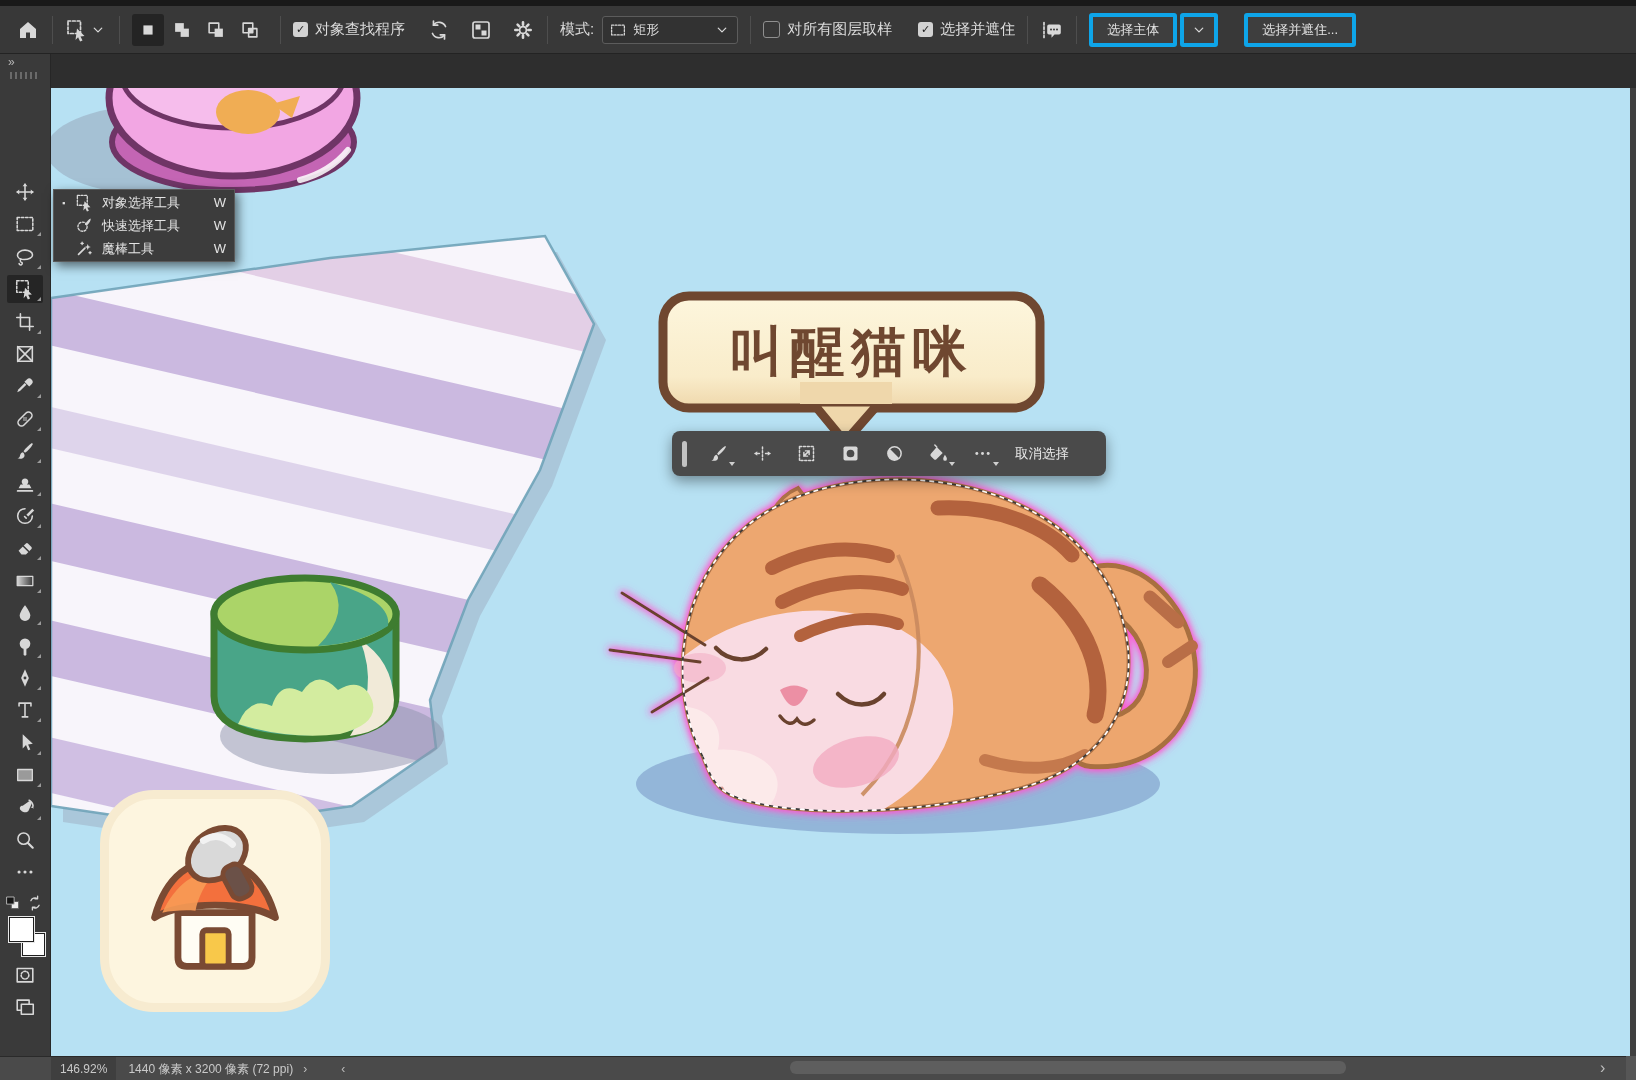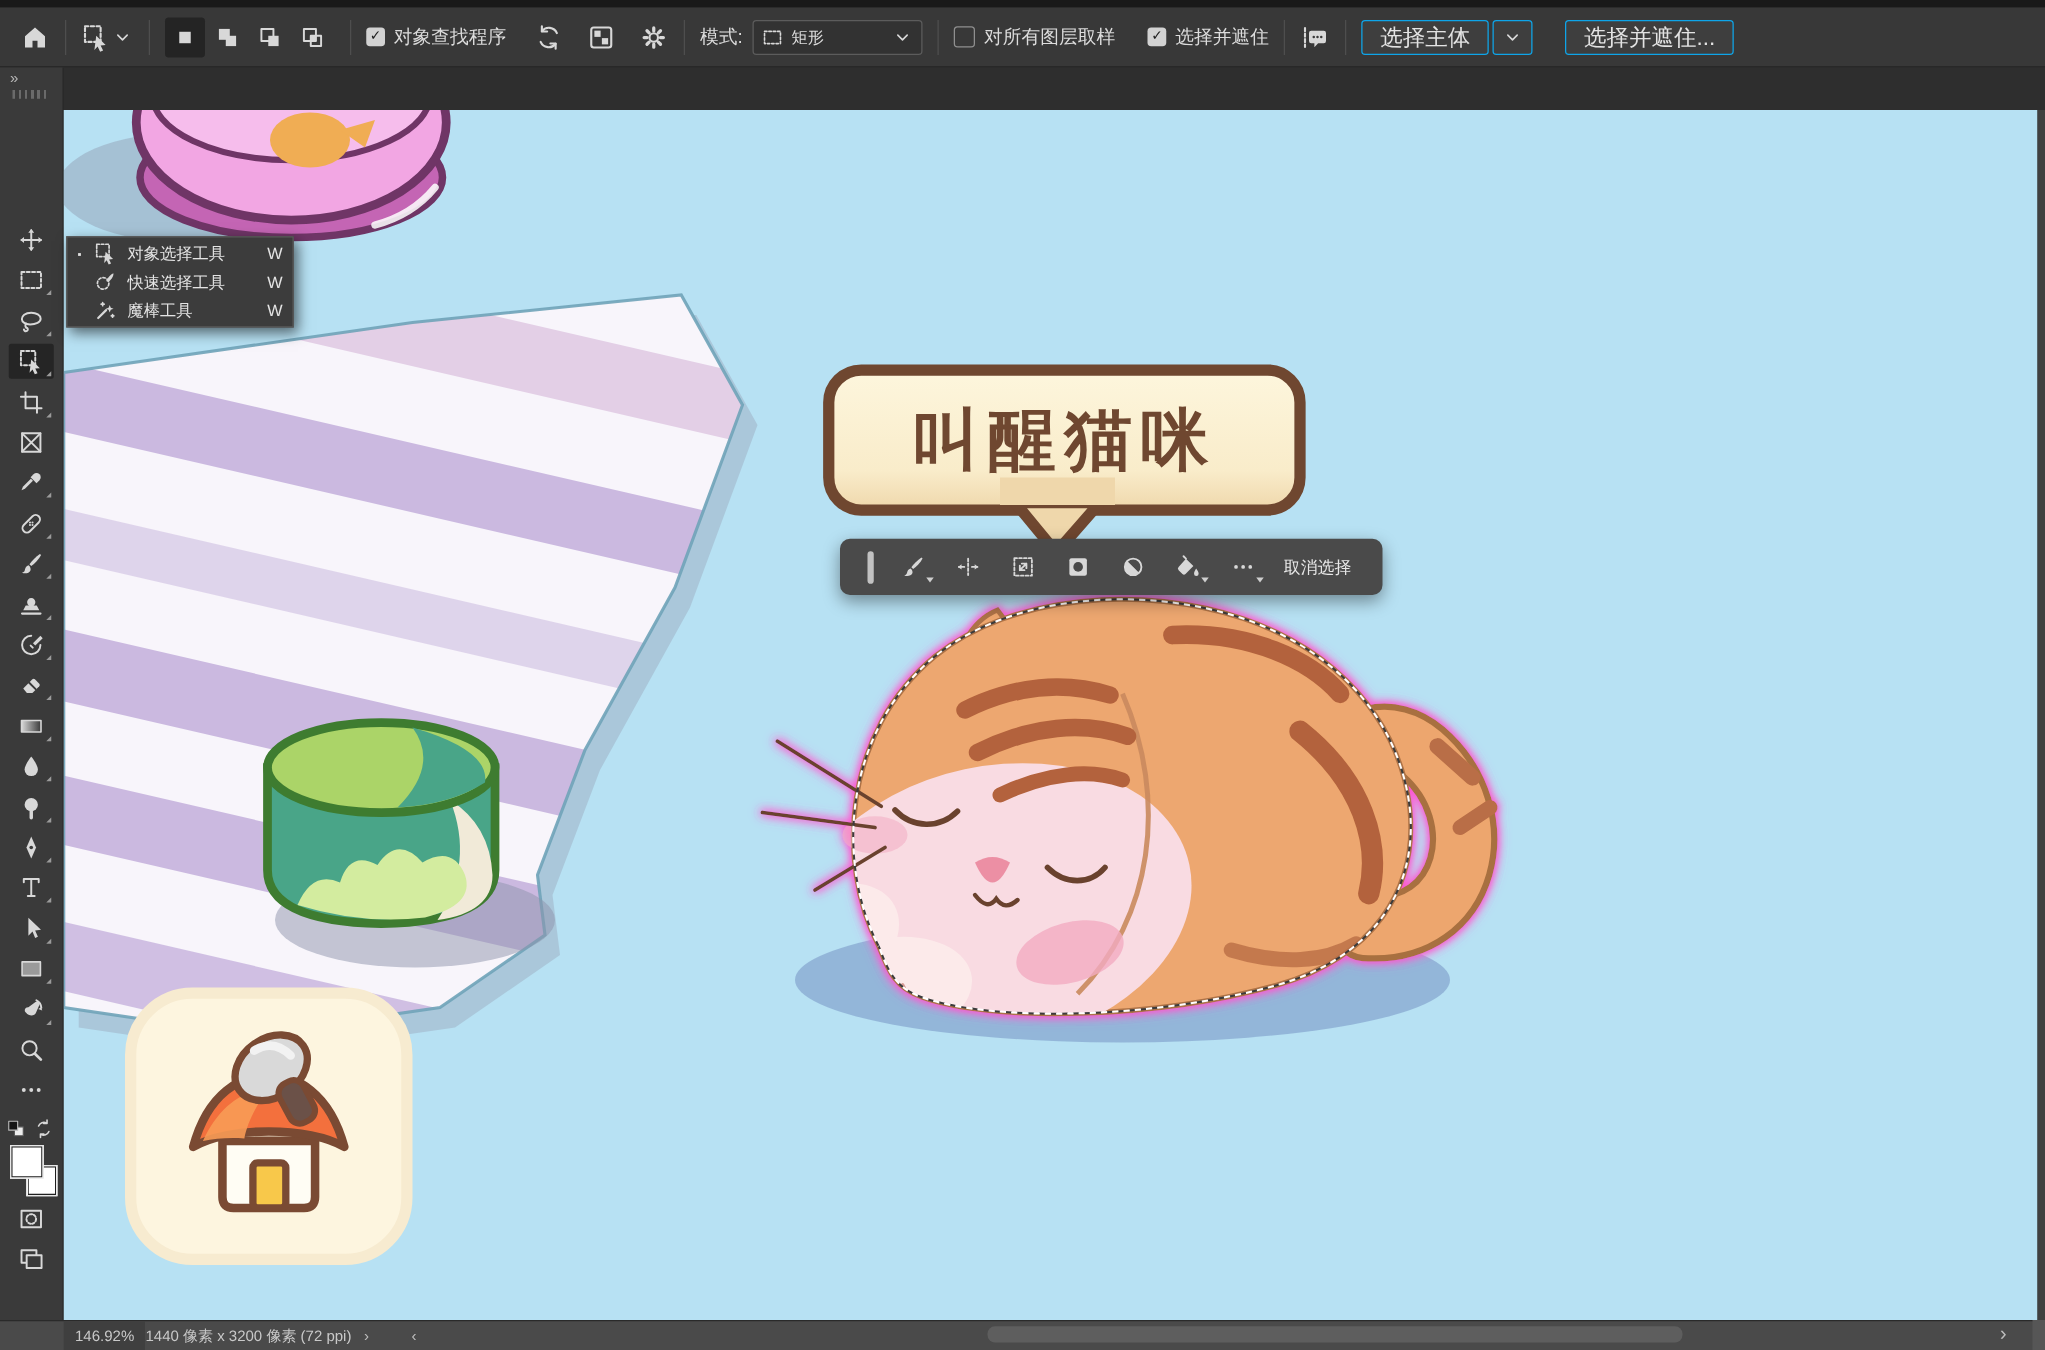--- a/index.html
+++ b/index.html
@@ -18,21 +18,21 @@
   .mode-cell.active{background:#242424;}
   .mode-cell .obar-icon{width:22px;height:22px;}
   .cb{width:15px;height:15px;border-radius:3px;display:inline-flex;align-items:center;justify-content:center;
       margin-right:7px;flex:0 0 auto;font-size:11px;font-weight:bold;line-height:1;}
   .cb.checked{background:#d2d2d2;color:#1c1c1c;}
   .cb.unchecked{border:1px solid #8f8f8f;background:transparent;color:transparent;}
   .dropdown{width:122px;height:26px;border:1px solid #5c5c5c;border-radius:3px;background:#323232;
             display:flex;align-items:center;gap:6px;padding:0 6px;color:#dcdcdc;font-size:13px;margin-left:8px;}
   .dropdown .grow{flex:1;}
   .obar-btn{height:26px;padding:0 14px;display:flex;align-items:center;background:#3e3e3e;
-            border:1px solid #0ea5e9;border-radius:3px;color:#e3e3e3;font-size:18px;white-space:nowrap;}
+            border:4px solid #0ea5e9;border-radius:3px;color:#e3e3e3;font-size:13px;white-space:nowrap;}
   .obar-btn.chev{padding:0 6px;margin-left:3px;}
   .gap24{width:26px;}
   
   .tab-bar{position:absolute;left:0;top:54px;width:1636px;height:34px;background:#2e2e2e;}
   .panel-head{position:absolute;left:0;top:0;width:50px;height:34px;background:#3a3a3a;border-right:1px solid #262626;}
   .panel-head .chevs{color:#b5b5b5;font-size:12px;padding:1px 0 0 8px;}
   .panel-head .grip{width:30px;height:7px;margin:3px auto 0;
       background:repeating-linear-gradient(90deg,#6a6a6a 0 2px,transparent 2px 5px);}
   .doc-tab{position:absolute;left:51px;top:0;height:34px;background:#464646;display:flex;align-items:center;
            gap:14px;padding:0 12px;border-right:1px solid #232323;}
@@ -59,37 +59,37 @@
   
   .flyout{position:absolute;left:53px;top:189px;width:180px;background:#3c3c3c;border:1px solid #5a5a5a;
           box-shadow:3px 4px 10px rgba(0,0,0,.55);z-index:6;padding:1px 0;}
   .fly-row{height:23px;display:flex;align-items:center;padding:0 8px;}
   .fly-row .marker{width:13px;color:#e0e0e0;font-size:9px;}
   .fly-row .ficon{width:19px;height:19px;margin-right:8px;flex:0 0 auto;}
   .fly-row .flabel{flex:1;color:#e4e4e4;font-size:13px;white-space:nowrap;}
   .fly-row .fshort{color:#e4e4e4;font-size:13px;margin-left:10px;}
   
   .ctaskbar{position:absolute;left:672px;top:431px;width:434px;height:45px;background:#4a4a4a;border-radius:8px;
-            box-shadow:0 5px 14px rgba(0,0,0,.4);display:flex;align-items:center;padding:0 12px 0 22px;
+            box-shadow:0 5px 14px rgba(0,0,0,.4);display:flex;align-items:center;padding:0 12px 0 10px;
             box-sizing:border-box;z-index:5;}
   .ctaskbar .grip{width:5px;height:26px;border-radius:3px;background:#c2c2c2;margin-right:16px;flex:0 0 auto;}
   .tb-item{position:relative;width:30px;height:30px;margin-right:14px;display:flex;align-items:center;justify-content:center;}
   .tb-item .ticon{width:21px;height:21px;}
   .tb-item.caret::after{content:'';position:absolute;right:-2px;bottom:3px;
       border-left:3.5px solid transparent;border-right:3.5px solid transparent;border-top:4px solid #cfcfcf;}
   .tb-deselect{color:#e8e8e8;font-size:13.5px;margin-left:4px;white-space:nowrap;}
   
   .house-btn{position:absolute;left:100px;top:790px;width:230px;height:222px;background:#fdf5df;
              border:9px solid #f7ebd0;border-radius:54px;box-sizing:border-box;display:flex;
              align-items:center;justify-content:center;z-index:2;}
   
   .status-bar{position:absolute;left:0;top:1056px;width:1636px;height:24px;background:#4a4a4a;
               border-top:1px solid #2a2a2a;display:flex;align-items:center;color:#c9c9c9;font-size:12px;}
   .status-zoom{background:#3f3f3f;height:24px;display:flex;align-items:center;padding:0 9px;margin-left:51px;}
-  .status-dims{white-space:nowrap;}
+  .status-dims{margin-left:12px;white-space:nowrap;}
   .status-expand{margin-left:10px;color:#bdbdbd;}
   .scroll-left{margin-left:34px;color:#bdbdbd;}
   .scroll-thumb{position:absolute;left:790px;top:1061px;width:556px;height:13px;background:#5e5e5e;border-radius:6px;}
   .scroll-right{position:absolute;left:1600px;top:1056px;height:24px;display:flex;align-items:center;color:#bdbdbd;}
   .status-corner{position:absolute;left:1626px;top:1056px;width:10px;height:24px;background:#565656;}
 </style>
 </head>
 <body>
 
 <div id="app">

